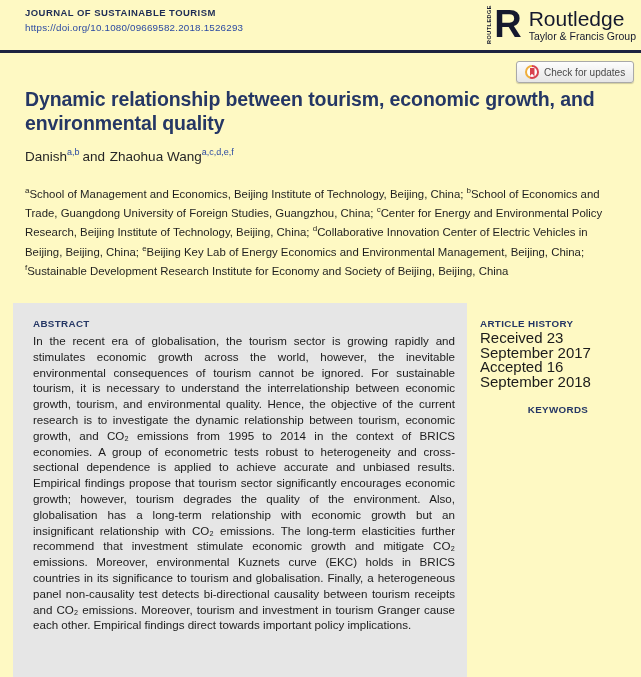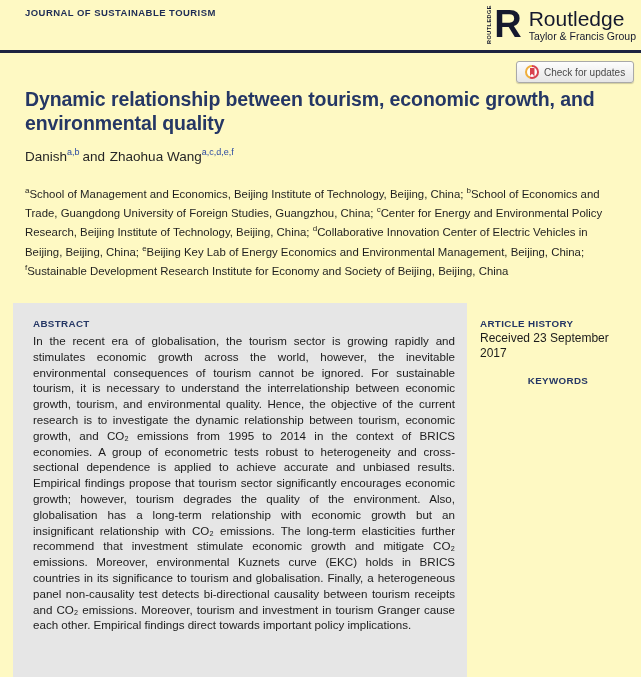--- a/index.html
+++ b/index.html
@@ -104,32 +104,33 @@
     margin: 0; font-size: 11.6px; line-height: 15.8px;
     text-align: justify; color: #1b1b1b;
   }
 
   
   .sidebar { position: absolute; left: 480px; top: 318px; width: 156px; }
   .sidebar h2 {
     margin: 0 0 2px 0; font-size: 9.8px; letter-spacing: 0.35px;
     color: #253765; font-weight: bold;
   }
-  .sidebar .line { font-size: 12px; line-height: 14.5px; color: #1b1b1b; }
+  .sidebar .line { font-size: 15px; line-height: 14.5px; color: #1b1b1b; }
   .kw-heading { margin-top: 15px !important; text-align: center; }
   .kw-body {
     white-space: pre-line; font-size: 10.8px; line-height: 15.4px; color: #1b1b1b;
   }
 </style>
 </head>
 <body>
 
 <div class="page">
 
   <div class="journal-name">JOURNAL OF SUSTAINABLE TOURISM</div>
+  <a class="doi">https://doi.org/10.1080/09669582.2018.1526293</a>
 
   <div class="logo">
     <span class="logo-vertical">ROUTLEDGE</span>
     <span class="logo-mark">R</span>
     <span class="logo-names">
       <span class="logo-name">Routledge</span>
       <span class="logo-tagline">Taylor &amp; Francis Group</span>
     </span>
   </div>
 
@@ -147,16 +148,17 @@
   <p class="affiliations"><sup>a</sup><span>School of Management and Economics, Beijing Institute of Technology, Beijing, China; </span><sup>b</sup><span>School of Economics and Trade, Guangdong University of Foreign Studies, Guangzhou, China; </span><sup>c</sup><span>Center for Energy and Environmental Policy Research, Beijing Institute of Technology, Beijing, China; </span><sup>d</sup><span>Collaborative Innovation Center of Electric Vehicles in Beijing, Beijing, China; </span><sup>e</sup><span>Beijing Key Lab of Energy Economics and Environmental Management, Beijing, China; </span><sup>f</sup><span>Sustainable Development Research Institute for Economy and Society of Beijing, Beijing, China</span></p>
 
   <section class="abstract">
     <h2>ABSTRACT</h2>
     <p>In the recent era of globalisation, the tourism sector is growing rapidly and stimulates economic growth across the world, however, the inevitable environmental consequences of tourism cannot be ignored. For sustainable tourism, it is necessary to understand the interrelationship between economic growth, tourism, and environmental quality. Hence, the objective of the current research is to investigate the dynamic relationship between tourism, economic growth, and CO₂ emissions from 1995 to 2014 in the context of BRICS economies. A group of econometric tests robust to heterogeneity and cross-sectional dependence is applied to achieve accurate and unbiased results. Empirical findings propose that tourism sector significantly encourages economic growth; however, tourism degrades the quality of the environment. Also, globalisation has a long-term relationship with economic growth but an insignificant relationship with CO₂ emissions. The long-term elasticities further recommend that investment stimulate economic growth and mitigate CO₂ emissions. Moreover, environmental Kuznets curve (EKC) holds in BRICS countries in its significance to tourism and globalisation. Finally, a heterogeneous panel non-causality test detects bi-directional causality between tourism receipts and CO₂ emissions. Moreover, tourism and investment in tourism Granger cause each other. Empirical findings direct towards important policy implications.</p>
   </section>
 
   <aside class="sidebar">
     <h2>ARTICLE HISTORY</h2>
     <div class="line">Received 23 September 2017</div>
+    <div class="line">Accepted 16 September 2018</div>
     <h2 class="kw-heading">KEYWORDS</h2>
   </aside>
 
 </div>
 
 </body></html>

